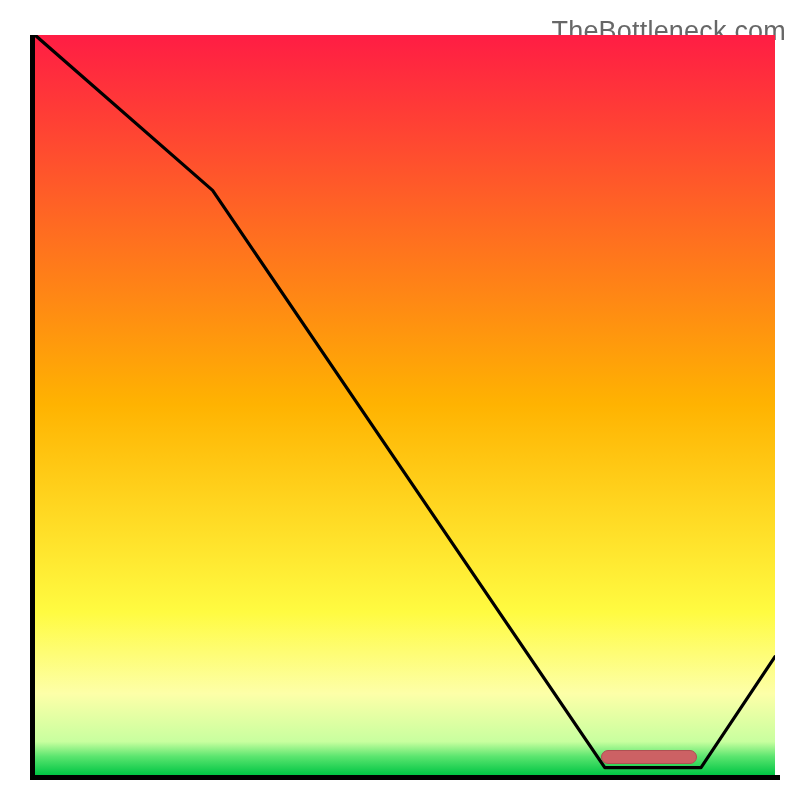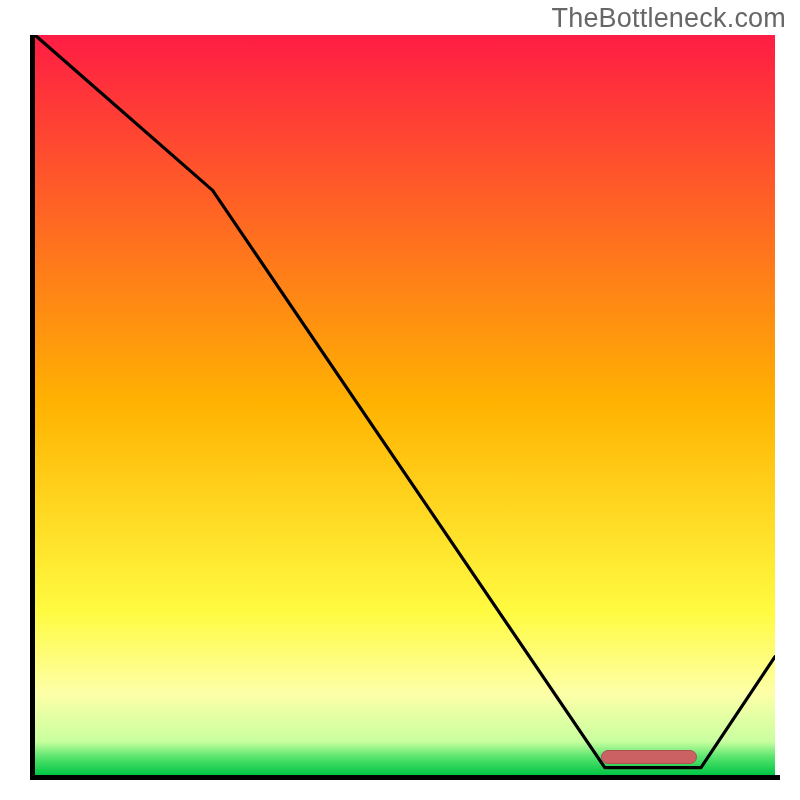--- a/index.html
+++ b/index.html
@@ -11,21 +11,21 @@
     background: #ffffff;
     font-family: Arial, Helvetica, sans-serif;
   }
   .chart-wrap {
     position: relative;
     width: 800px;
     height: 800px;
   }
   .watermark {
     position: absolute;
-    top: 3px;
+    top: 16px;
     right: 14px;
     color: #676767;
     font-size: 27px;
     font-weight: 400;
     letter-spacing: 0.2px;
   }
   .plot {
     position: absolute;
     left: 35px;
     top: 35px;

